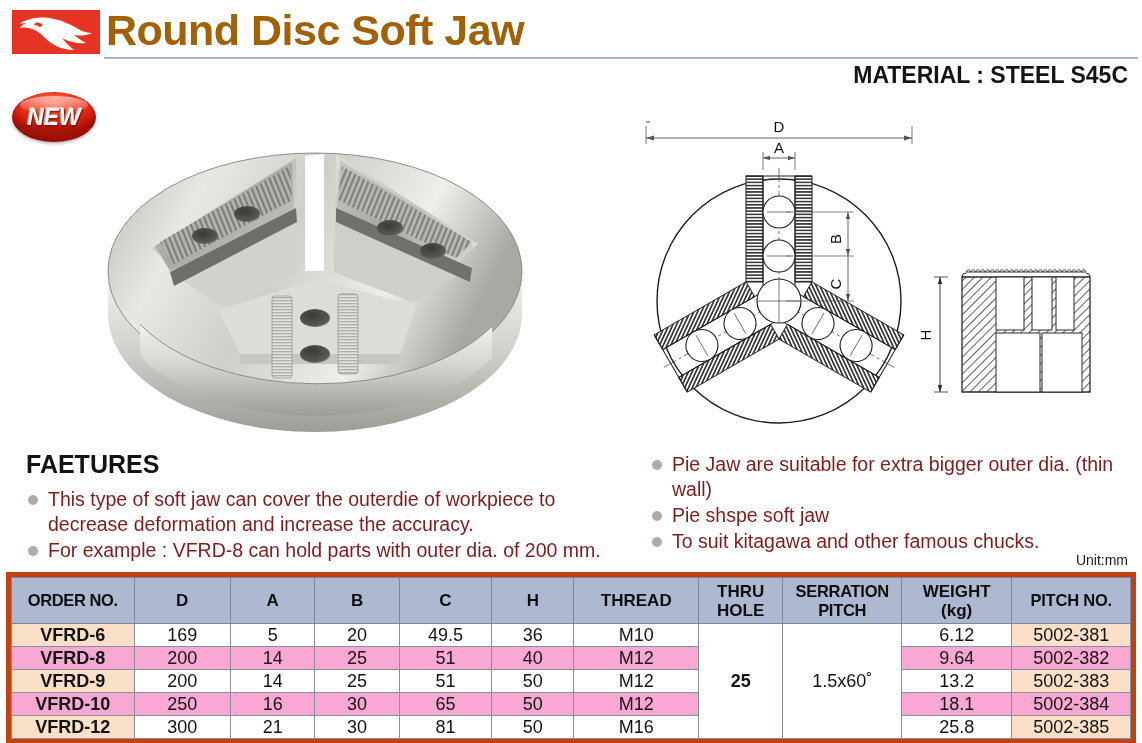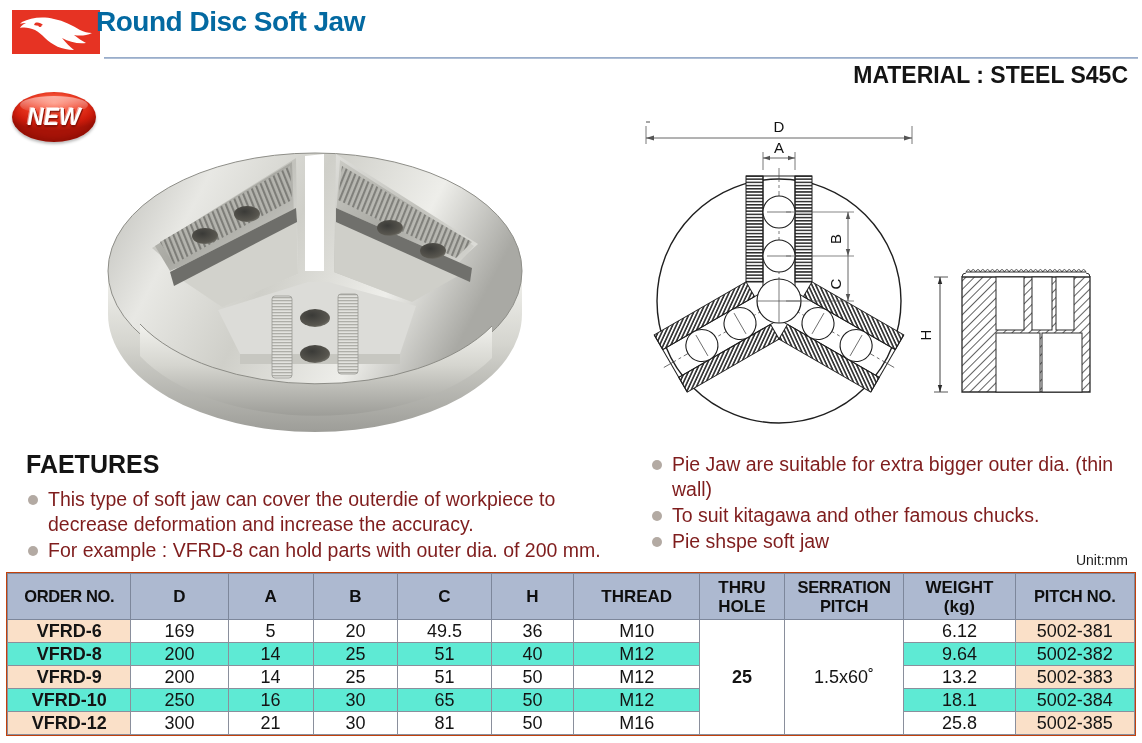--- a/index.html
+++ b/index.html
@@ -16,23 +16,23 @@
   
   #header { position: absolute; left: 0; top: 0; width: 1142px; height: 100px; }
 
   #logo-box {
     position: absolute; left: 12px; top: 10px; width: 88px; height: 44px;
     background: #e63323; overflow: hidden;
   }
   #logo-box svg { display: block; }
 
   #page-title {
-    position: absolute; left: 96px; top: 6px;
-    font-size: 28px; font-weight: bold; letter-spacing: -0.5px;
-    color: #0369a1; white-space: nowrap;
+    position: absolute; left: 106px; top: 6px;
+    font-size: 43px; font-weight: bold; letter-spacing: -0.5px;
+    color: #a16207; white-space: nowrap;
   }
 
   #title-rule {
     position: absolute; left: 104px; top: 57px; width: 1034px; height: 2px;
     background: linear-gradient(to bottom, #8fa4c4, #b9c7dc);
   }
 
   #material-label {
     position: absolute; right: 14px; top: 62px;
     font-size: 23px; font-weight: bold; color: #141414; white-space: nowrap;
@@ -95,21 +95,21 @@
 
   
   #unit-label {
     position: absolute; right: 14px; top: 552px;
     font-size: 14px; color: #1a1a1a;
   }
 
   
   #spec-table-wrap {
     position: absolute; left: 6px; top: 572px; width: 1130px;
-    border: 1px solid #c2410c;
+    border: 5px solid #c2410c;
     background: #ffffff;
   }
   table#spec-table {
     border-collapse: collapse; width: 100%;
     font-size: 17px;
   }
   #spec-table th, #spec-table td {
     border: 1px solid #8a8f9c;
     text-align: center;
     padding: 0;
@@ -122,21 +122,21 @@
     height: 46px;
     font-size: 17px;
     line-height: 19px;
     border-color: #7d879b;
   }
   #spec-table thead th.hdr-order { font-size: 16.5px; letter-spacing: -0.4px; }
   #spec-table thead th.hdr-serr  { font-size: 16.5px; letter-spacing: -0.3px; }
   #spec-table thead th.hdr-code  { font-size: 16.5px; letter-spacing: -0.2px; }
 
   #spec-table tbody td { font-size: 18px; color: #141414; }
-  #spec-table tbody tr.alt td { background: #5eead4; }
+  #spec-table tbody tr.alt td { background: #f9a8d4; }
   #spec-table tbody td.order-cell {
     background: #fae0c8; font-weight: bold; font-size: 18px;
   }
   #spec-table tbody td.code-cell { background: #fae0c8; }
   #spec-table tbody td.merged { background: #ffffff; font-weight: bold; }
   #spec-table tbody td.merged.plain { font-weight: normal; }
 
   .col-order { width: 122px; }
   .col-d { width: 96px; }
   .col-a { width: 84px; }
@@ -414,25 +414,25 @@
 </div>
 
 <div id="features-right">
   <ul class="feat-list">
     <li class="feat-item">
       <span class="bullet"></span>
       <span>Pie Jaw are suitable for extra bigger outer dia. (thin wall)</span>
     </li>
     <li class="feat-item">
       <span class="bullet"></span>
-      <span>To suit kitagawa and other famous chucks.</span>
+      <span>Pie shspe soft jaw</span>
     </li>
     <li class="feat-item">
       <span class="bullet"></span>
-      <span>Pie shspe soft jaw</span>
+      <span>To suit kitagawa and other famous chucks.</span>
     </li>
   </ul>
 </div>
 
 <div id="unit-label">Unit:mm</div>
 
 <div id="spec-table-wrap">
   <table id="spec-table">
     <colgroup>
       <col class="col-order">

